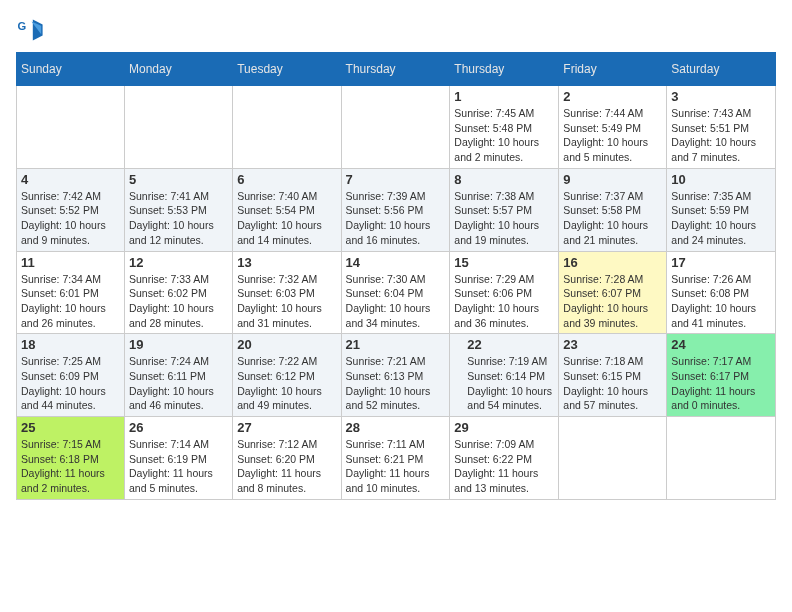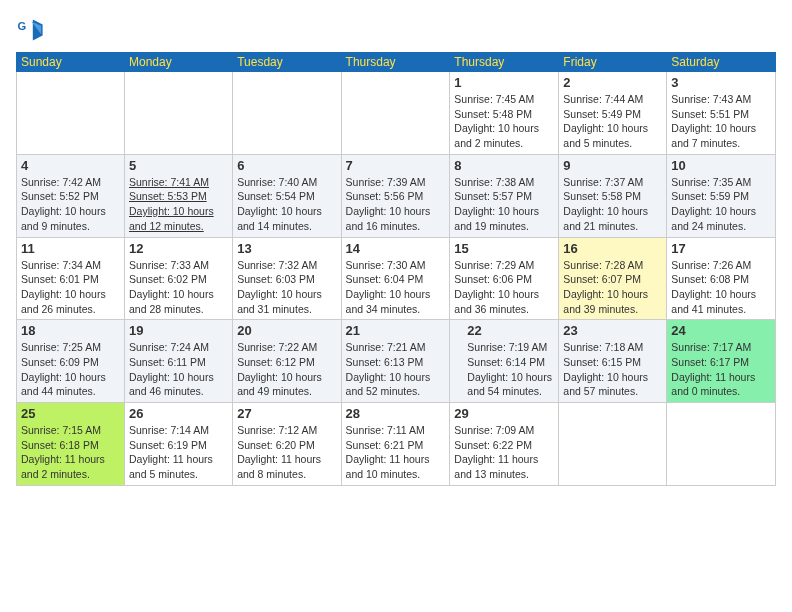--- a/index.html
+++ b/index.html
@@ -37,22 +37,22 @@
       font-size: 14px;
       color: #555;
     }
     table {
       width: 100%;
       border-collapse: collapse;
       font-size: 11px;
     }
     thead th {
       background-color: #1a6bb5;
-      color: #fde047;
-      padding: 2px 4px;
+      color: #e5e5e5;
+      padding: 9px 4px;
       text-align: left;
       font-size: 12px;
       font-weight: normal;
       border: 1px solid #1a6bb5;
     }
     td {
       border: 1px solid #ccc;
       vertical-align: top;
       padding: 3px 4px;
       width: 113px;
@@ -142,21 +142,21 @@
       <tr>
         <td style="background-color: rgb(240, 244, 248);">
           <span class="day-num">4</span>
           <div class="day-info" style="white-space: pre-line;">Sunrise: 7:42 AM
 Sunset: 5:52 PM
 Daylight: 10 hours
 and 9 minutes.</div>
         </td>
         <td style="background-color: rgb(240, 244, 248);">
           <span class="day-num">5</span>
-          <div class="day-info" style="white-space: pre-line; text-decoration: underline;">Sunrise: 7:41 AM
+          <div class="day-info" style="white-space: pre-line;">Sunrise: 7:41 AM
 Sunset: 5:53 PM
 Daylight: 10 hours
 and 12 minutes.</div>
         </td>
         <td style="background-color: rgb(240, 244, 248);">
           <span class="day-num">6</span>
           <div class="day-info" style="white-space: pre-line;">Sunrise: 7:40 AM
 Sunset: 5:54 PM
 Daylight: 10 hours
 and 14 minutes.</div>

